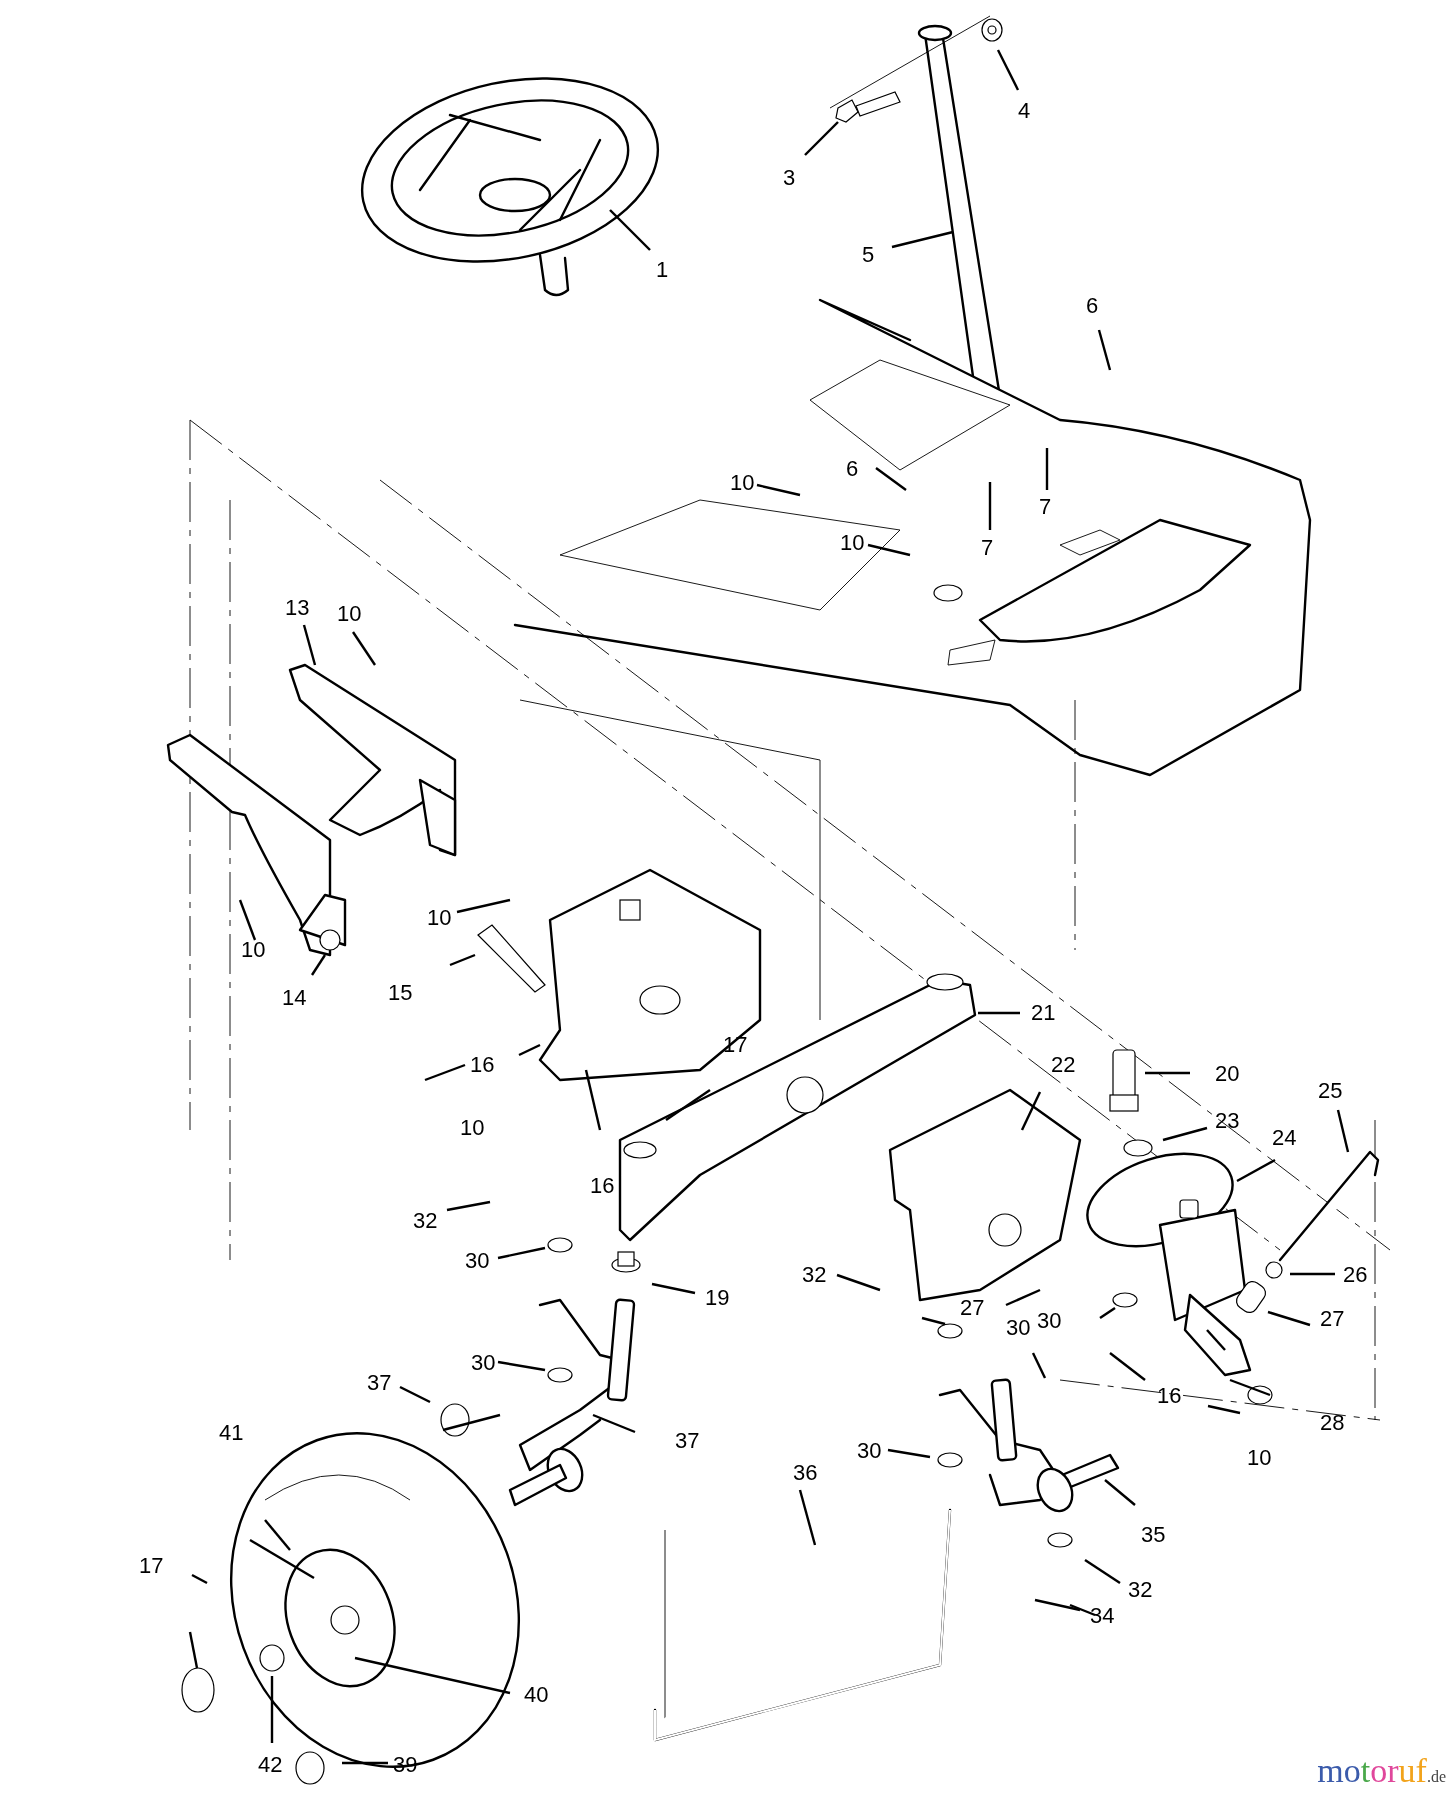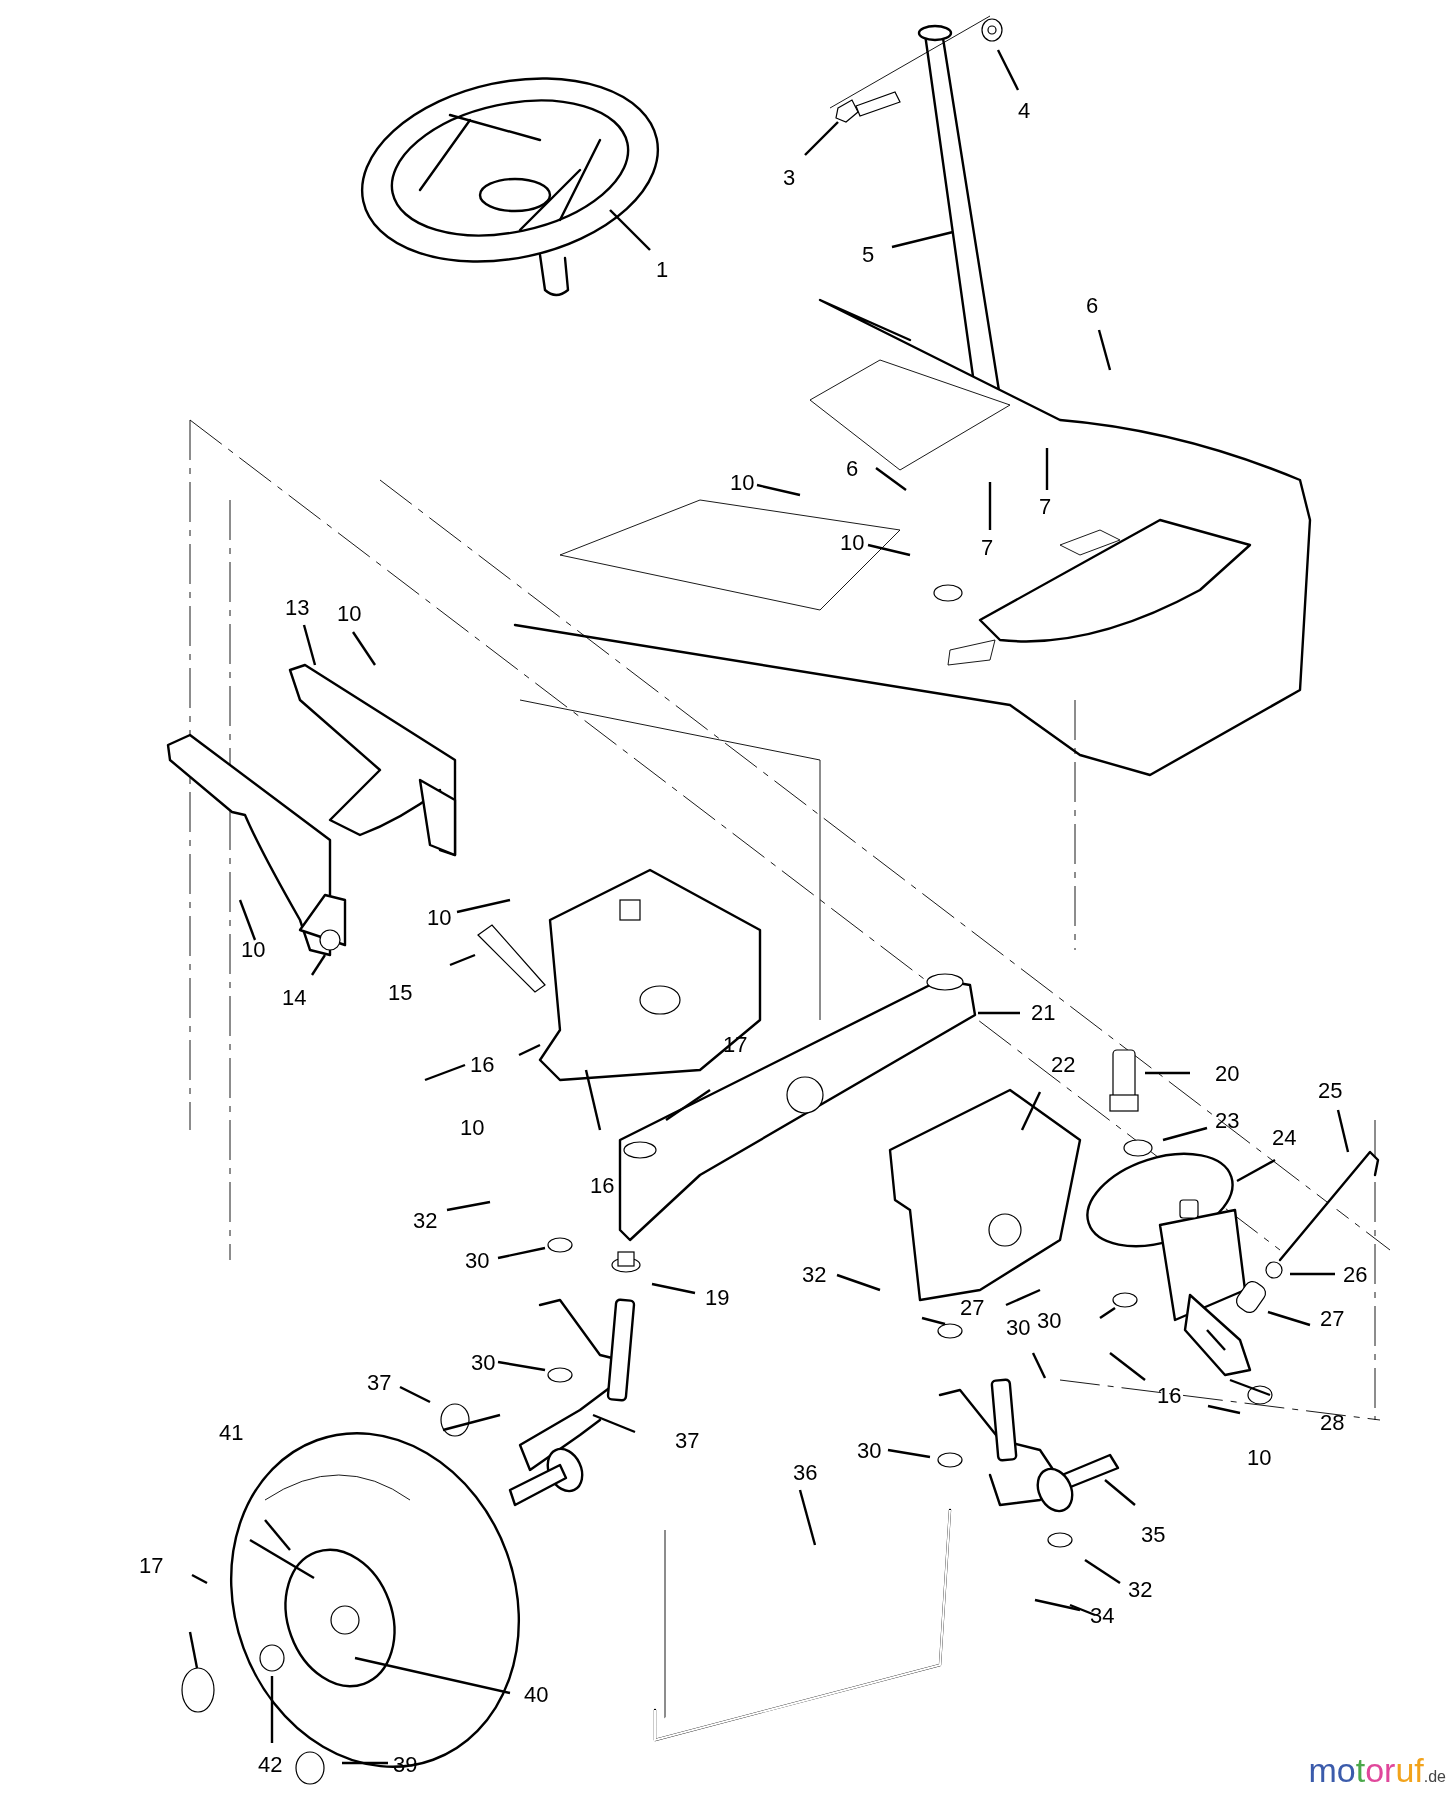--- a/index.html
+++ b/index.html
@@ -4,21 +4,21 @@
 <style>
   html,body{margin:0;padding:0;background:#fff;}
   body{width:1454px;height:1800px;position:relative;overflow:hidden;font-family:"Liberation Sans",sans-serif;}
   #diagram{position:absolute;left:0;top:0;width:1454px;height:1800px;}
   .part{fill:#fff;stroke:#000;stroke-width:2.4;stroke-linejoin:round;stroke-linecap:round;}
   .thin{fill:none;stroke:#000;stroke-width:0.9;}
   .dash{fill:none;stroke:#000;stroke-width:0.9;stroke-dasharray:40 8 6 8;}
   .lead{stroke:#000;stroke-width:2.4;fill:none;}
   .lbl{font-family:"Liberation Sans",sans-serif;font-size:22px;fill:#000;}
   .hw{fill:#fff;stroke:#000;stroke-width:1.2;}
-  #watermark{position:absolute;right:8px;bottom:10px;font-family:Liberation Sans, sans-serif;font-size:34px;letter-spacing:0px;}
+  #watermark{position:absolute;right:8px;bottom:10px;font-family:Liberation Serif, serif;font-size:34px;letter-spacing:0px;}
   #watermark span{display:inline-block;}
   #watermark .tld{font-size:16px;color:#444;}
 </style>
 </head>
 <body>
 
 <svg id="diagram" viewBox="0 0 1454 1800" xmlns="http://www.w3.org/2000/svg">
 
   <g>
     <ellipse class="part" cx="510" cy="170" rx="150" ry="88" transform="rotate(-12 510 170)"></ellipse>

